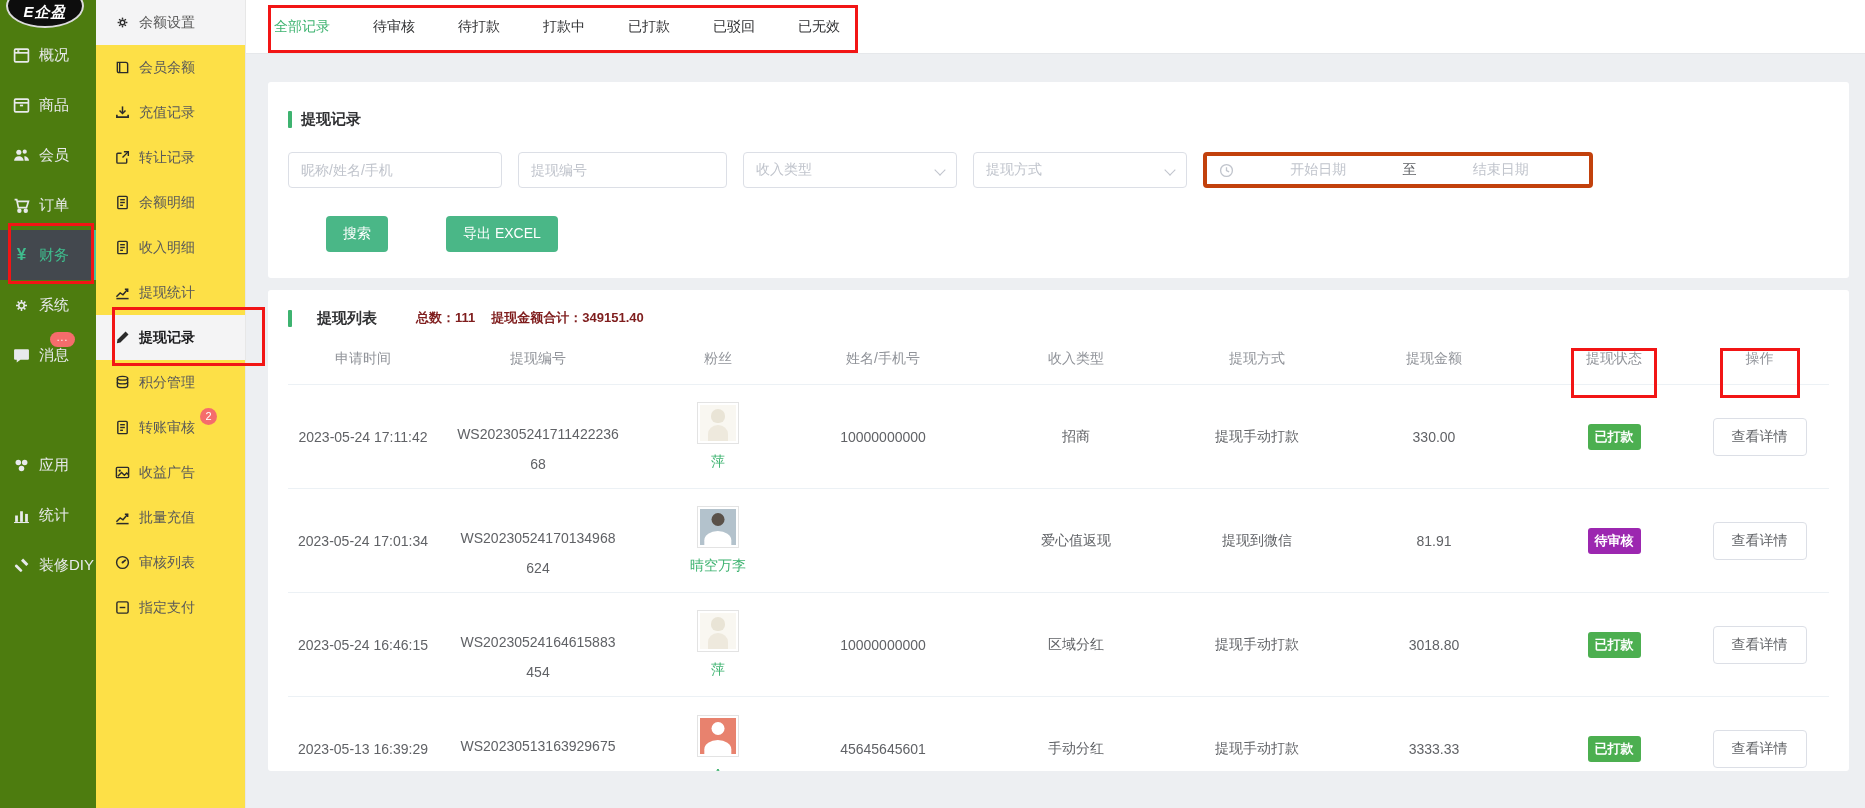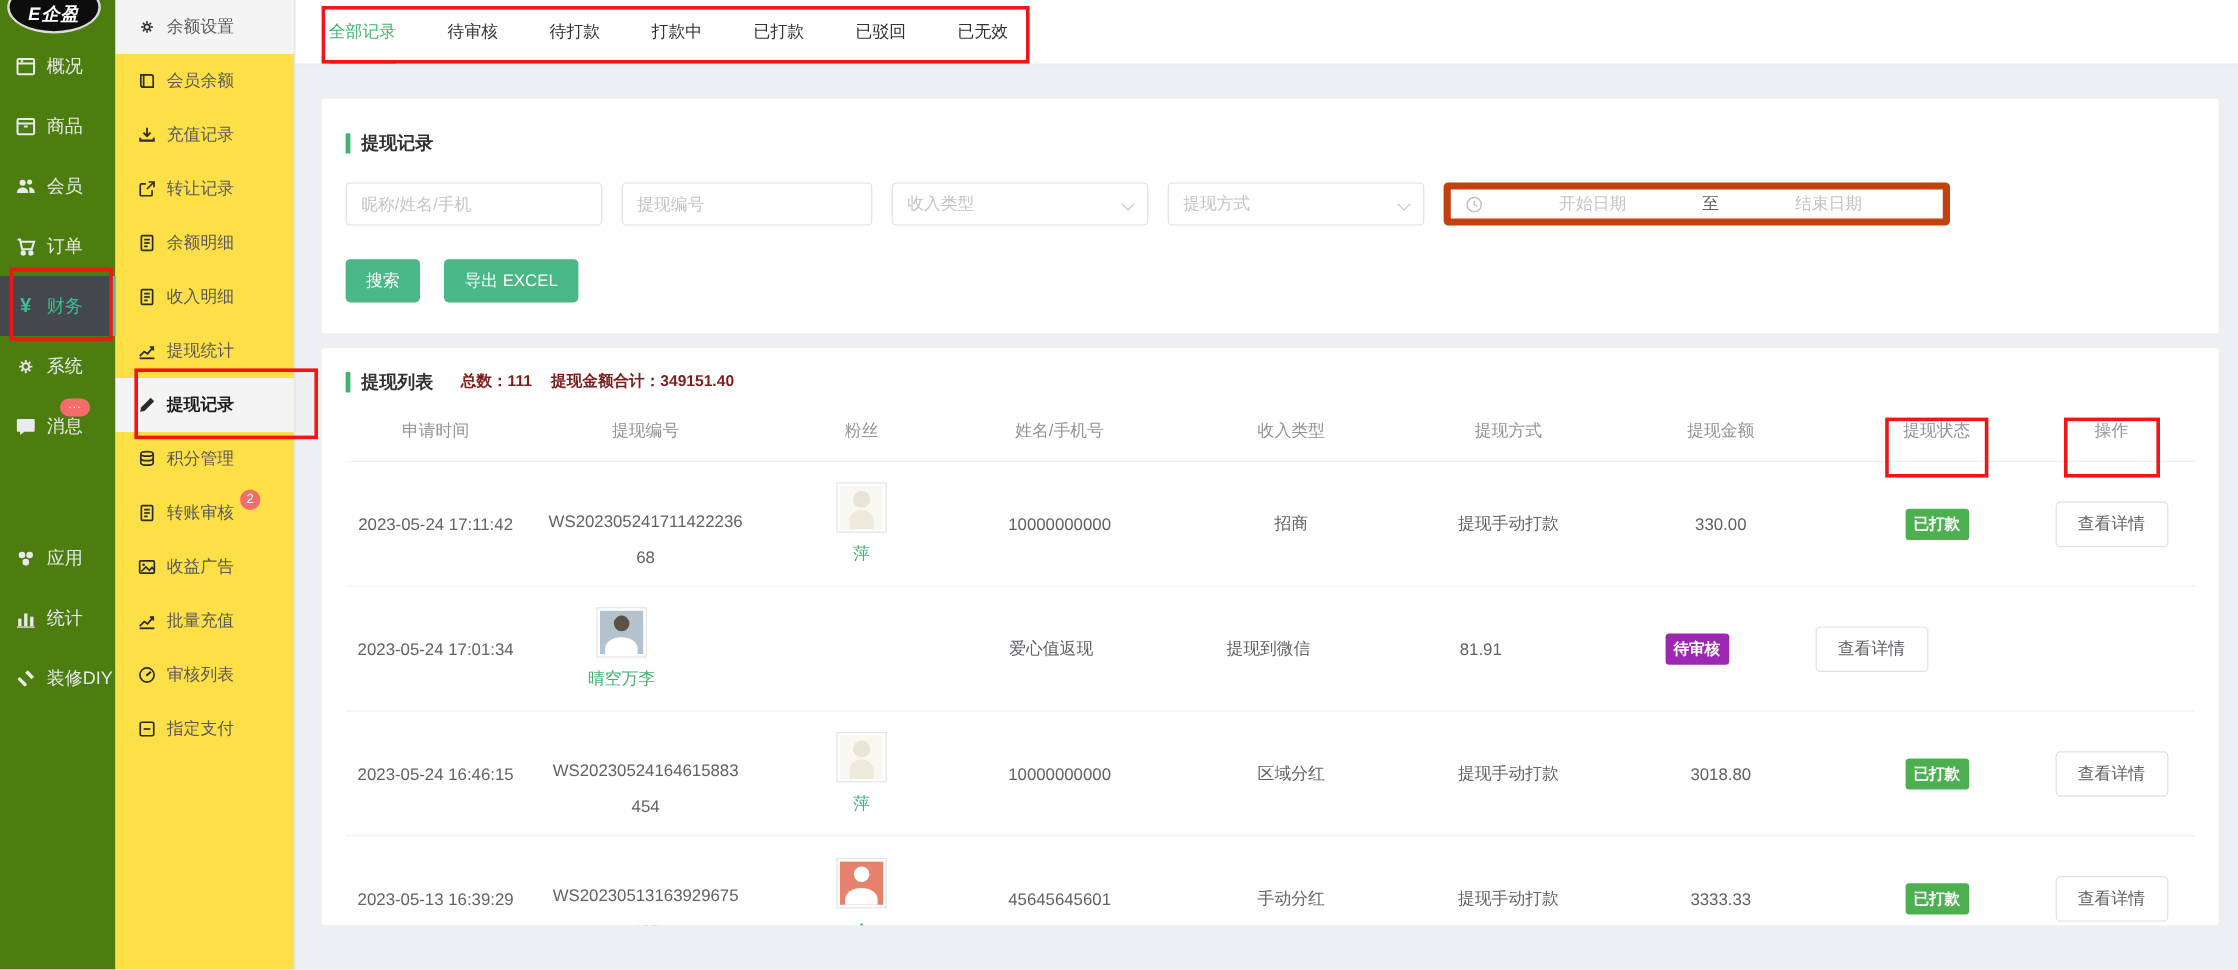--- a/index.html
+++ b/index.html
@@ -42,28 +42,28 @@
   .filter-card { margin-top:28px; padding:20px 20px 26px 20px; }
   .sec-head { display:flex; align-items:center; gap:9px; height:34px; }
   .green-bar { width:4px; height:17px; background:#3eb370; border-radius:1px; }
   .sec-title { font-size:15px; font-weight:bold; color:#303133; }
   .filters { display:flex; gap:16px; margin-top:16px; }
   .f-input { height:36px; border:1px solid #dcdfe6; border-radius:4px; padding:0 12px; font-size:14px; color:#606266; font-family:inherit; }
   .f-input::placeholder { color:#c0c4cc; }
   .w214 { width:214px; } .w209 { width:209px; }
   .f-select { position:relative; width:214px; height:36px; border:1px solid #dcdfe6; border-radius:4px; display:flex; align-items:center; padding:0 30px 0 12px; color:#c0c4cc; cursor:pointer; }
   .chev { position:absolute; right:12px; top:13px; width:8px; height:8px; border-right:1.5px solid #c0c4cc; border-bottom:1.5px solid #c0c4cc; transform:rotate(45deg); }
-  .f-dates { width:422px; height:36px; border:6px solid #c2410c; border-radius:4px; display:flex; align-items:center; padding:0 12px; gap:8px; cursor:pointer; }
+  .f-dates { width:390px; height:36px; border:4px solid #c2410c; border-radius:4px; display:flex; align-items:center; padding:0 12px; gap:8px; cursor:pointer; }
   .f-dates .ph { color:#c0c4cc; flex:1; text-align:center; }
   .f-dates .sep { color:#606266; }
   .btn-row { display:flex; gap:20px; margin-top:28px; }
-  .btn-green { height:36px; background:#4ab787; color:#fff; border:none; border-radius:4px; font-size:14px; padding:0 17px; cursor:pointer; font-family:inherit; }
+  .btn-green { height:36px; background:#4ab787; color:#fff; border:none; border-radius:4px; font-size:14px; padding:0 17px; cursor:pointer; font-family:inherit;margin-left:38px; }
 
   .table-card { margin-top:12px; padding:12px 20px 0 20px; height:481px; overflow:hidden; }
-  .list-head { display:flex; align-items:center; gap:9px; height:32px; }
+  .list-head { display:flex; align-items:center; gap:25px; height:32px; }
   .list-stats { margin-left:14px; color:#7f1d1d; font-size:13px; font-weight:bold; display:flex; gap:16px; }
   .tbl { width:100%; }
   .thead, .trow { display:flex; align-items:center; }
   .thead { height:50px; color:#909399; font-size:14px; }
   .trow { height:104px; border-top:1px solid #ecf1f5; color:#606266; }
   .trow:first-of-type { border-top:none; }
   .cell { display:flex; flex-direction:column; align-items:center; justify-content:center; text-align:center; }
   .c-time { width:150px; } .c-code { width:200px; } .c-fan { width:160px; } .c-phone { width:170px; }
   .c-income { width:216px; } .c-method { width:146px; } .c-amount { width:208px; }
   .c-status { position:relative; width:152px; } .c-action { position:relative; width:139px; }
@@ -411,20 +411,23 @@
           <div class="cell c-status">
               <span class="badge green">已打款</span>
             </div>
           <div class="cell c-action">
               <button class="btn-detail">查看详情</button>
             </div>
         </div>
 
         <div class="trow">
           <div class="cell c-time">2023-05-24 17:01:34</div>
+          <div class="cell c-code">
+              <span class="code-txt">WS20230524170134968624</span>
+            </div>
           <div class="cell c-fan">
             <div class="avatar">
                 <div class="av av-person av-blue"></div>
               </div>
             <span class="fan-name">晴空万李</span>
           </div>
           <div class="cell c-phone"></div>
           <div class="cell c-income">爱心值返现</div>
           <div class="cell c-method">提现到微信</div>
           <div class="cell c-amount">81.91</div>

